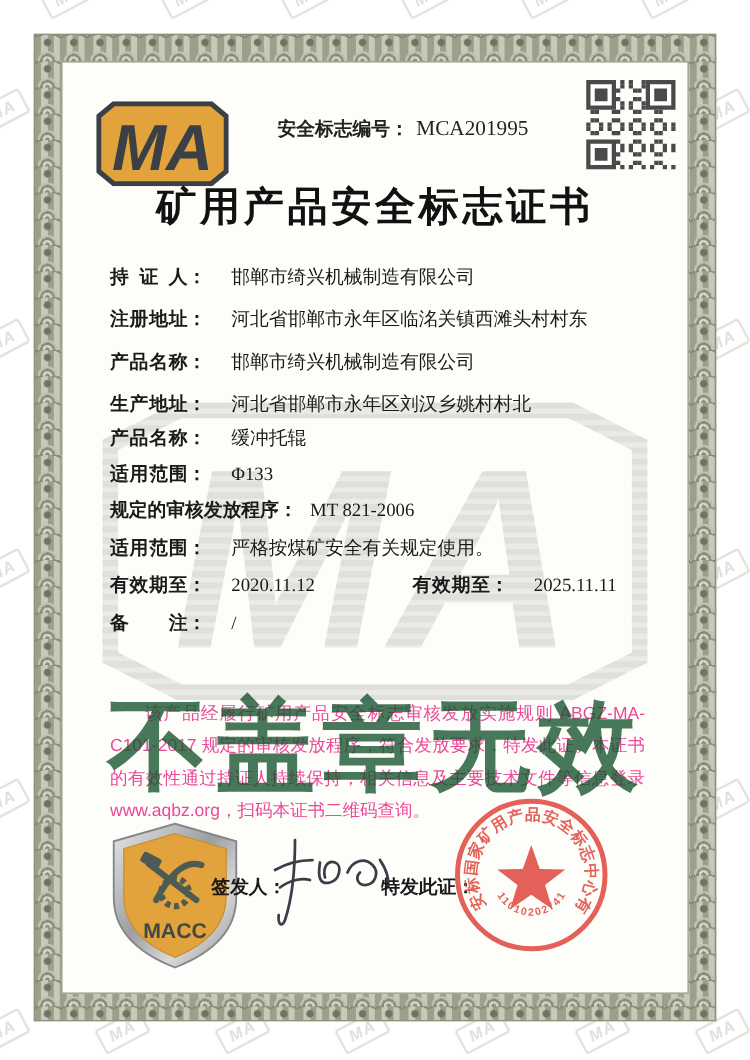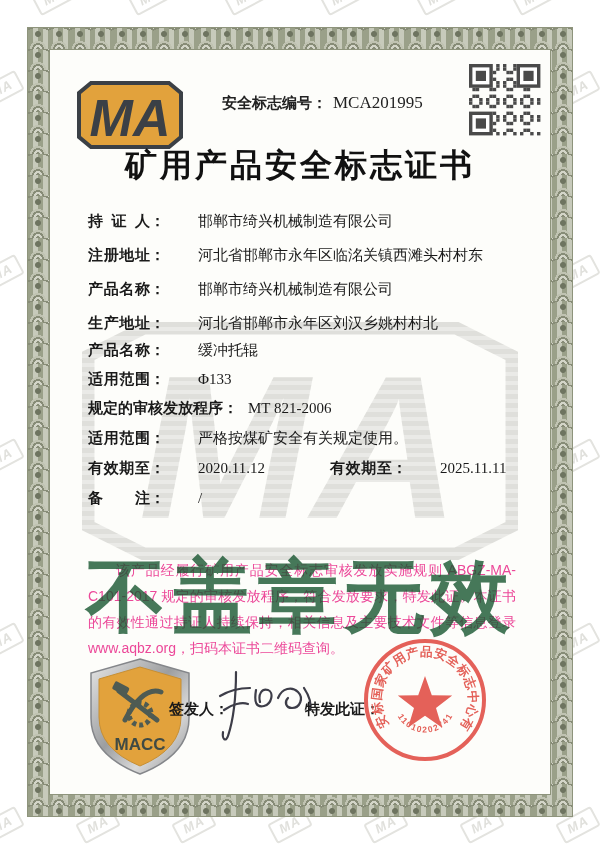--- a/index.html
+++ b/index.html
@@ -38,21 +38,21 @@
 
   .title { position:absolute; left:0; right:0; top:144px; text-align:center;
            font-family:"Liberation Serif","DejaVu Serif",serif; font-weight:900;
            font-size:32px; letter-spacing:3px; color:#111; }
 
   
   .row { position:absolute; left:88px; right:60px; height:22px; font-size:15px; color:#1a1a1a; white-space:nowrap; }
   .row .lab { display:inline-block; width:62px; text-align:justify; text-align-last:justify; font-weight:bold; vertical-align:top; }
   .row .lab.wide { width:auto; text-align:left; text-align-last:left; }
   .row .colon { font-weight:bold; }
-  .row .val { font-family:"Liberation Serif","DejaVu Serif",serif; margin-left:33px; font-size:15px; }
+  .row .val { font-family:"Liberation Serif","DejaVu Serif",serif; margin-left:20px; font-size:15px; }
   .row .val.tight { margin-left:10px; }
   .pair2 { position:absolute; left:242px; top:0; }
   .pair2 .lab { width:62px; }
 
   
   .statement { position:absolute; left:88px; top:557px; width:428px; z-index:3;
                font-family:Liberation Sans, sans-serif;
                font-size:14px; line-height:26px; color:#ec4899; text-align:justify; text-indent:2em; }
 
   

